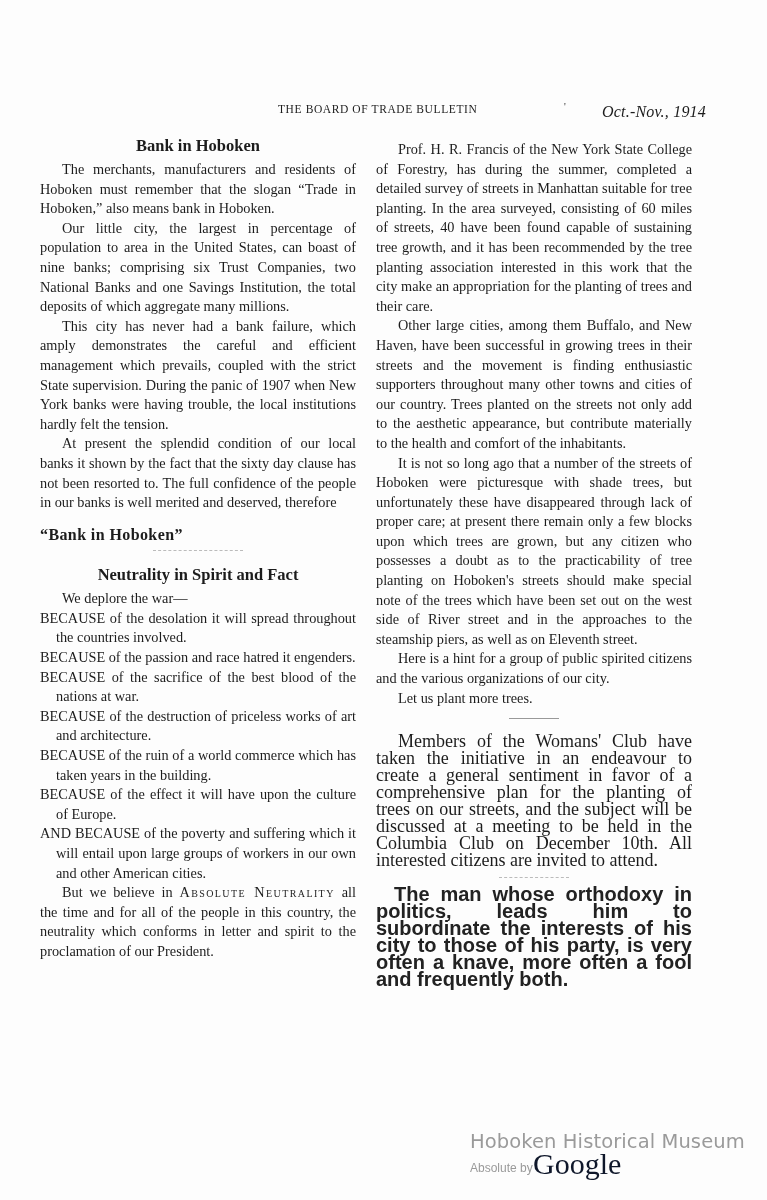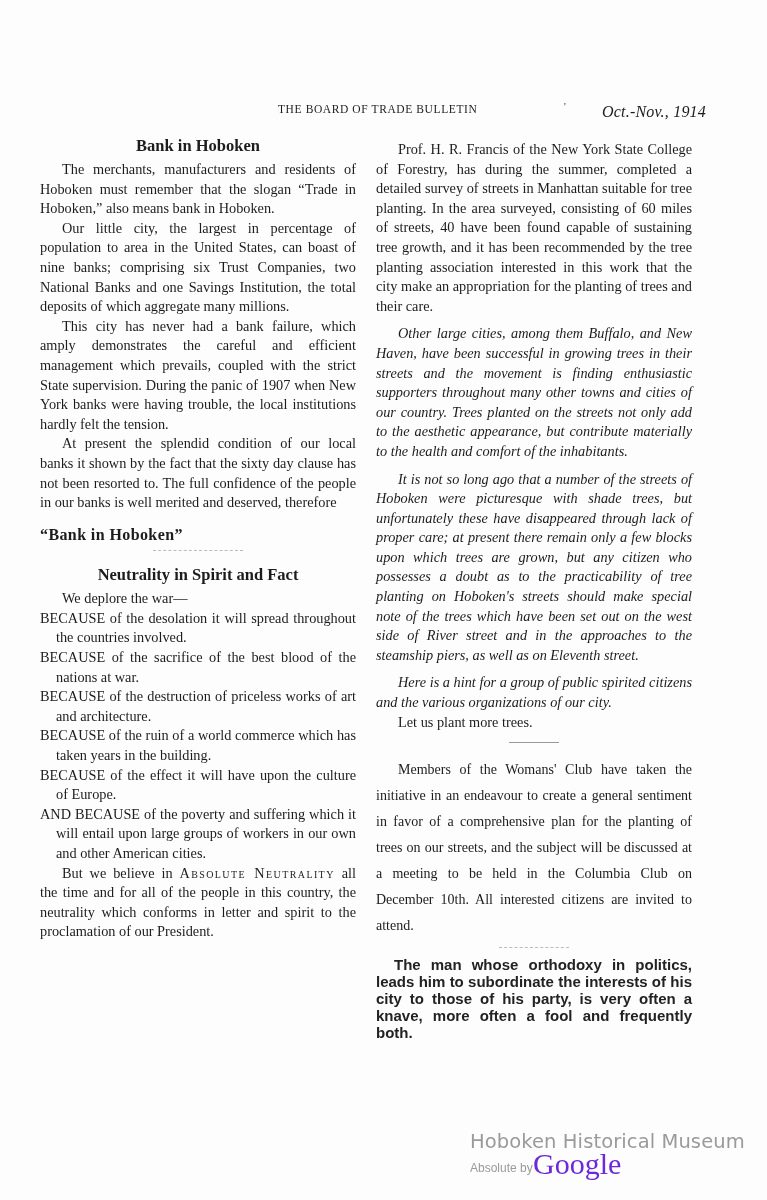--- a/index.html
+++ b/index.html
@@ -16,40 +16,40 @@
   .running-head .date { position: absolute; left: 324px; top: 2px; font-style: italic; letter-spacing: 0.2px; font-size: 16px;}
 
   .col { position: absolute; top: 136px; width: 316px; font-size: 14.3px; line-height: 19.6px; }
   .col-left { left: 40px; }
   .col-right { left: 376px; width: 316px; top: 140px; }
 
   h2.head {
     font-size: 16.5px; font-weight: bold; text-align: center; margin: 0 0 4px 0; line-height: 20px;
   }
   p { margin: 0; text-align: justify; text-indent: 22px; }
-  .p-gap { margin-top: 8px; font-style: italic; }
+  .p-gap { margin-top: 0; }
   .sign { text-align: left; font-weight: bold; font-size: 16px; text-indent: 0; margin-top: 12px; letter-spacing: 0.4px; }
   .divider-short { width: 50px; border-top: 1px solid #999; margin: 10px auto 14px auto; }
   .divider-faint { width: 90px; border-top: 1px dashed #bbb; margin: 6px auto 14px auto; }
 
   .because { margin: 0; text-align: justify; padding-left: 16px; text-indent: -16px; }
   .because + .because { margin-top: 0; }
   .lead-line { text-indent: 22px; margin-top: 2px; }
   .smallcaps { font-variant: small-caps; letter-spacing: 1.4px; }
 
   .quote-bold {
     font-family: "Liberation Sans", "DejaVu Sans", sans-serif; font-weight: bold;
-    font-size: 15px; line-height: 17px; text-align: justify; text-indent: 18px; margin-top: 8px; color:#222;
+    font-size: 20px; line-height: 17px; text-align: justify; text-indent: 18px; margin-top: 8px; color:#222;
   }
-  .small-print { font-size: 14px; line-height: 26px; }
+  .small-print { font-size: 18px; line-height: 17px; }
 
   .watermark { position: absolute; left: 470px; top: 1130px; color: #9a9a9a; }
   .watermark .museum { font-family: "DejaVu Sans", sans-serif; font-size: 19.5px; letter-spacing: 0.1px; }
   .watermark .digit { font-family: "Liberation Sans", sans-serif; font-size: 12px; position: absolute; left: 0; top: 31px; width: 70px; }
-  .watermark .google { font-family: "Liberation Serif", serif; font-size: 30px; position: absolute; left: 63px; top: 17px; color: #6d28d9; }
+  .watermark .google { font-family: "Liberation Serif", serif; font-size: 30px; position: absolute; left: 63px; top: 17px; color: #0f172a; }
 </style>
 </head>
 <body>
 
 <div class="running-head">
   <span class="title">THE BOARD OF TRADE BULLETIN</span>
   <span class="mark">'</span>
   <span class="date">Oct.-Nov., 1914</span>
 </div>
 
@@ -61,20 +61,21 @@
     <p>This city has never had a bank failure, which amply demonstrates the careful and efficient management which prevails, coupled with the strict State supervision. During the panic of 1907 when New York banks were having trouble, the local institutions hardly felt the tension.</p>
     <p>At present the splendid condition of our local banks it shown by the fact that the sixty day clause has not been resorted to. The full confidence of the people in our banks is well merited and deserved, therefore</p>
     <p class="sign">“Bank in Hoboken”</p>
     <div class="divider-faint"></div>
   </section>
 
   <section>
     <h2 class="head">Neutrality in Spirit and Fact</h2>
     <p class="lead-line">We deplore the war—</p>
     <p class="because">BECAUSE of the desolation it will spread throughout the countries involved.</p>
+    <p class="because">BECAUSE of the passion and race hatred it engenders.</p>
     <p class="because">BECAUSE of the sacrifice of the best blood of the nations at war.</p>
     <p class="because">BECAUSE of the destruction of priceless works of art and architecture.</p>
     <p class="because">BECAUSE of the ruin of a world commerce which has taken years in the building.</p>
     <p class="because">BECAUSE of the effect it will have upon the culture of Europe.</p>
     <p class="because">AND BECAUSE of the poverty and suffering which it will entail upon large groups of workers in our own and other American cities.</p>
     <p>
       <span>But we believe in</span>
       <span class="smallcaps">Absolute Neutrality</span>
       <span>all the time and for all of the people in this country, the neutrality which conforms in letter and spirit to the proclamation of our President.</span>
     </p>

